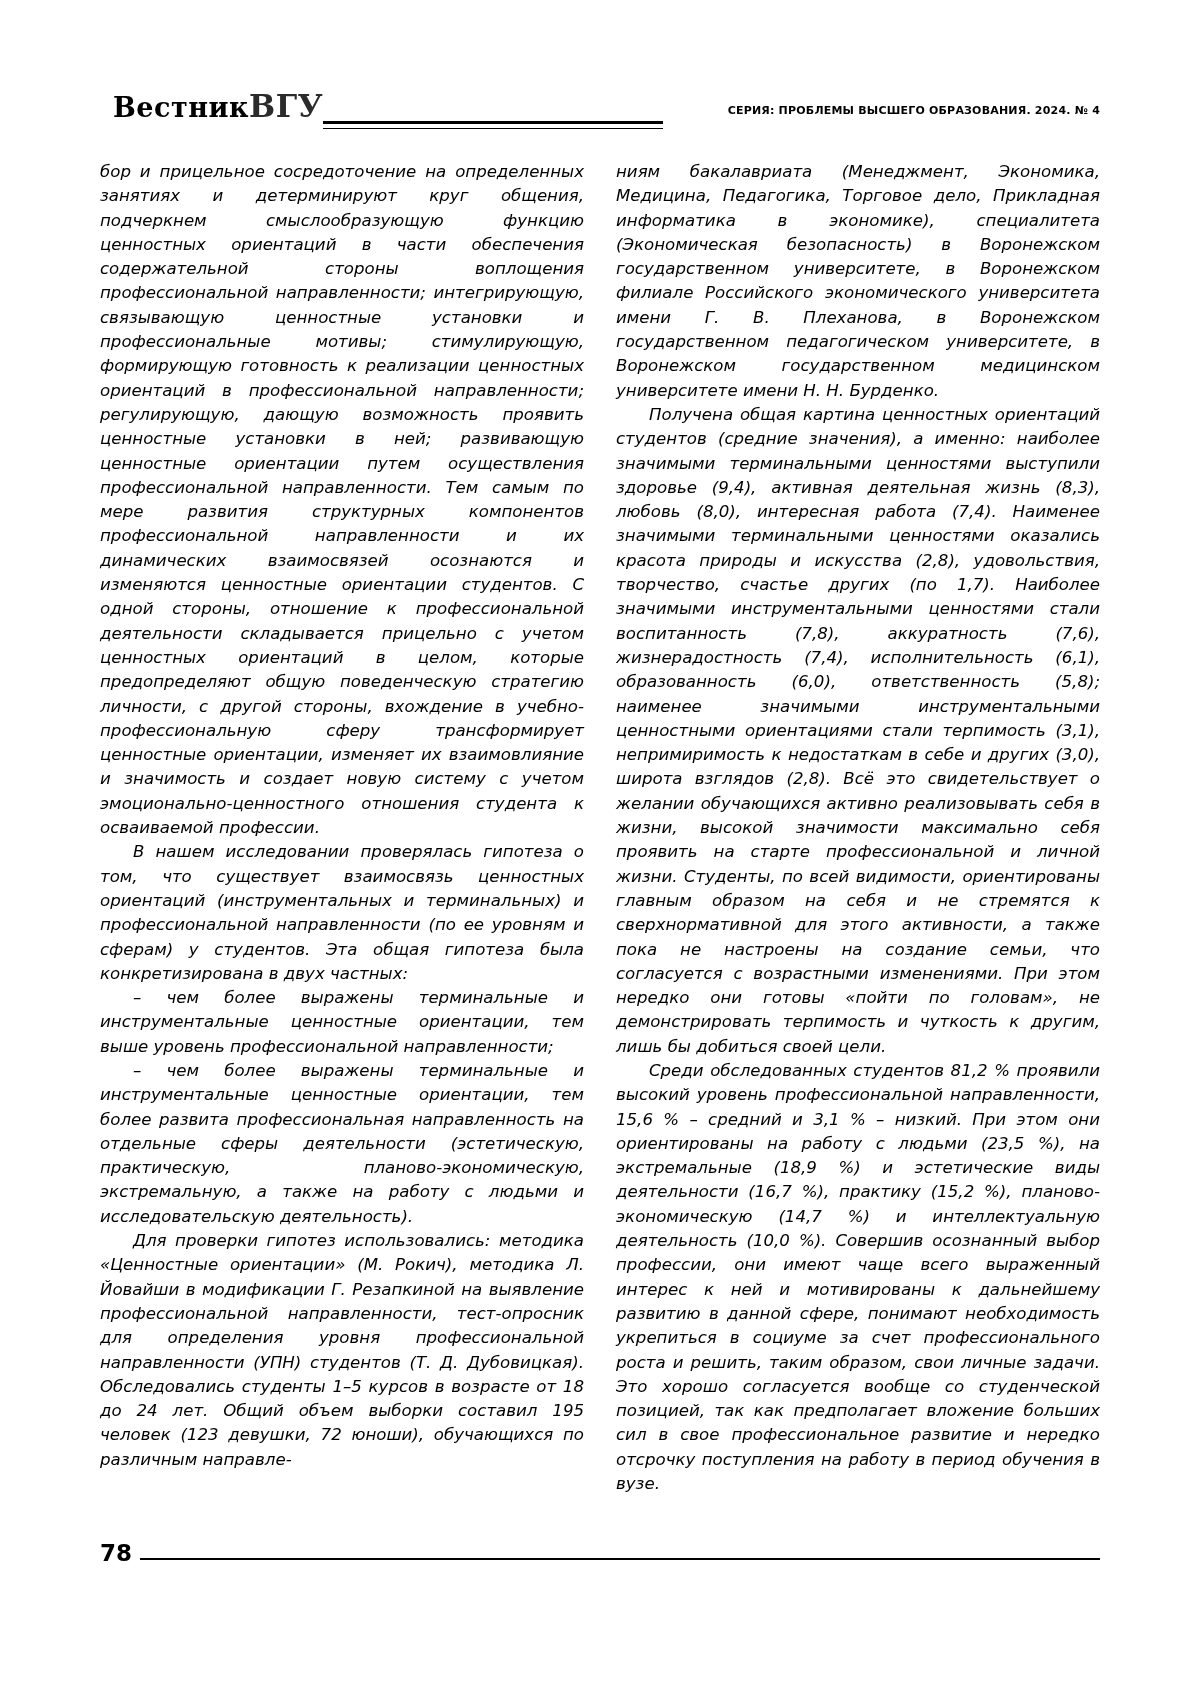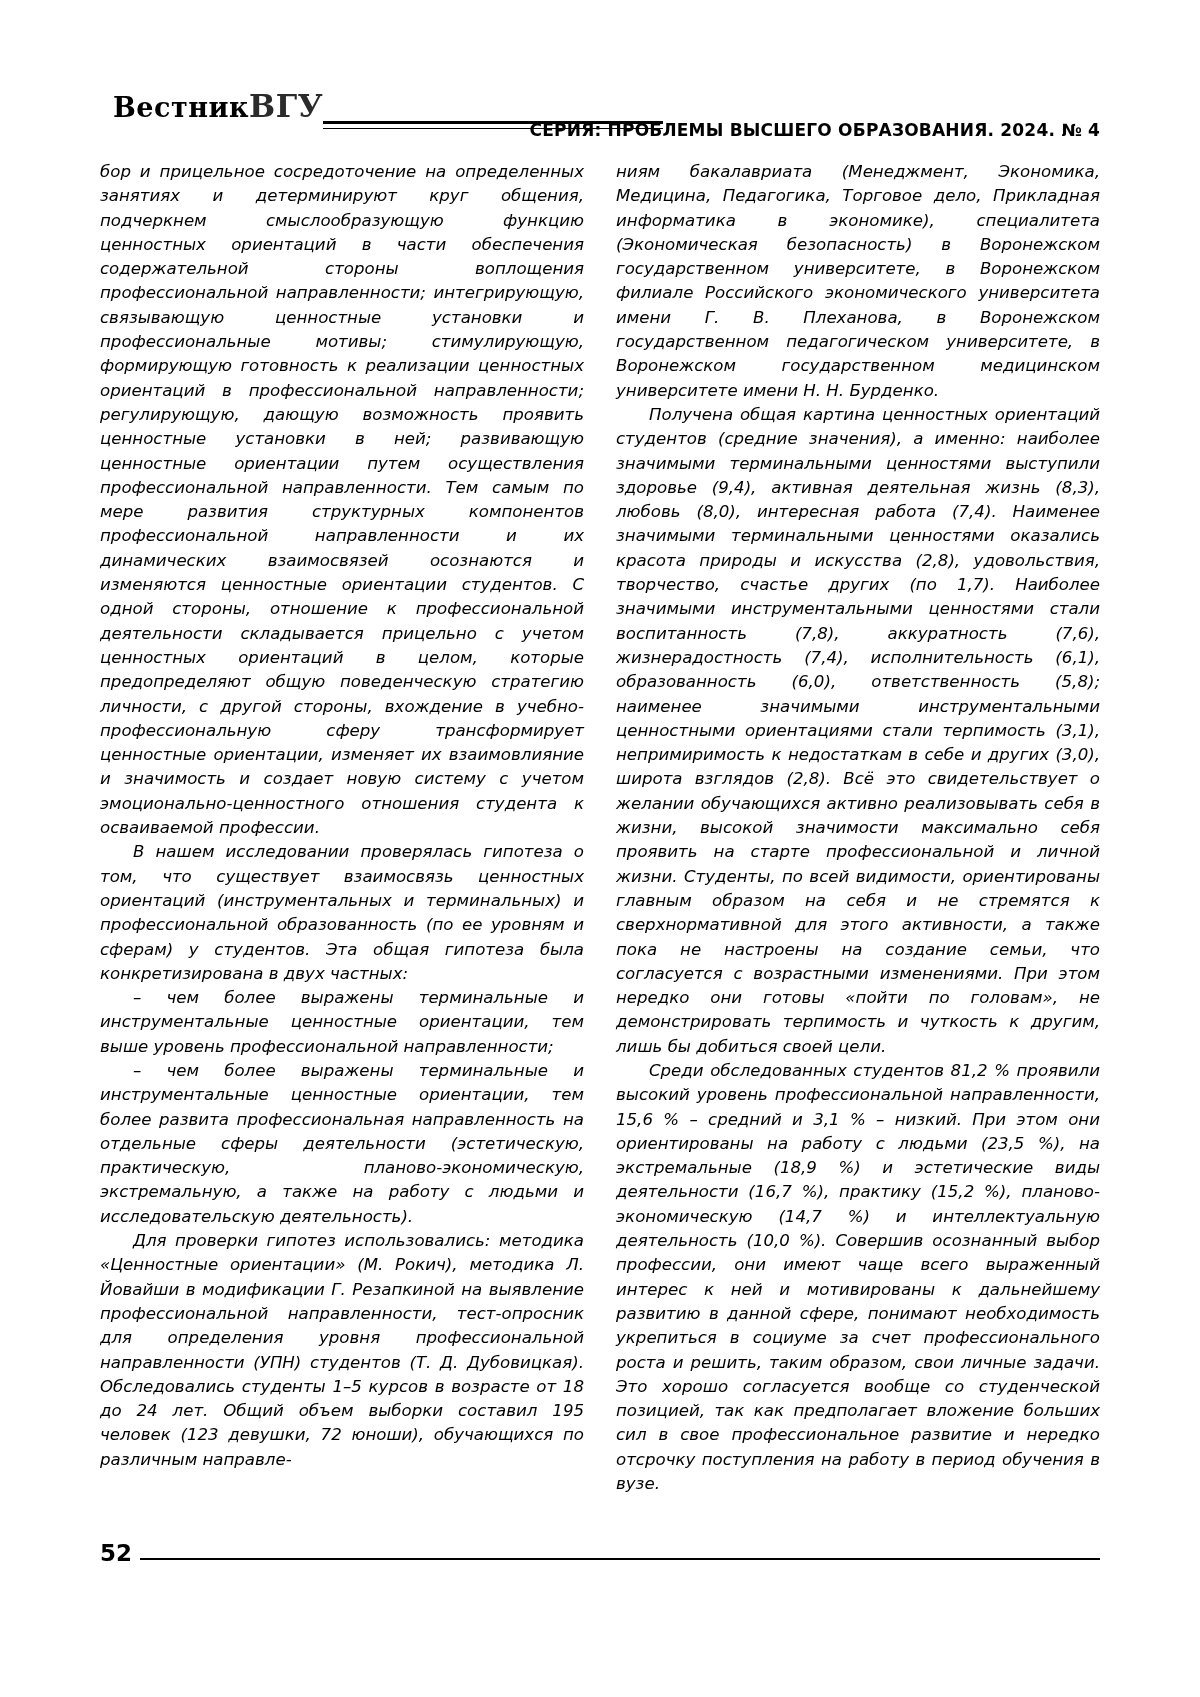--- a/index.html
+++ b/index.html
@@ -58,24 +58,24 @@
     position: absolute;
     left: 223px;
     top: 40px;
     width: 340px;
     height: 0;
     border-top: 1px solid #000;
   }
   .header-series {
     position: absolute;
     right: 0px;
-    top: 32px;
+    top: 16px;
     font-family: "DejaVu Sans", sans-serif;
     font-weight: bold;
-    font-size: 17px;
+    font-size: 11px;
     letter-spacing: 0.2px;
     white-space: nowrap;
   }
 
   
   .columns {
     position: absolute;
     left: 100px;
     top: 160px;
     width: 1000px;
@@ -132,30 +132,30 @@
       <span class="small-caps-wrap">Вестник</span><span class="header-vgu">ВГУ</span>
     </div>
     <div class="header-rule"></div>
     <div class="header-rule2"></div>
     <div class="header-series">СЕРИЯ: ПРОБЛЕМЫ ВЫСШЕГО ОБРАЗОВАНИЯ. 2024. № 4</div>
   </div>
 
   <div class="columns">
     <div class="col">
       <p>бор и прицельное сосредоточение на определенных занятиях и детерминируют круг общения, подчеркнем смыслообразующую функцию ценностных ориентаций в части обеспечения содержательной стороны воплощения профессиональной направленности; интегрирующую, связывающую ценностные установки и профессиональные мотивы; стимулирующую, формирующую готовность к реализации ценностных ориентаций в профессиональной направленности; регулирующую, дающую возможность проявить ценностные установки в ней; развивающую ценностные ориентации путем осуществления профессиональной направленности. Тем самым по мере развития структурных компонентов профессиональной направленности и их динамических взаимосвязей осознаются и изменяются ценностные ориентации студентов. С одной стороны, отношение к профессиональной деятельности складывается прицельно с учетом ценностных ориентаций в целом, которые предопределяют общую поведенческую стратегию личности, с другой стороны, вхождение в учебно-профессиональную сферу трансформирует ценностные ориентации, изменяет их взаимовлияние и значимость и создает новую систему с учетом эмоционально-ценностного отношения студента к осваиваемой профессии.</p>
-      <p class="indent">В нашем исследовании проверялась гипотеза о том, что существует взаимосвязь ценностных ориентаций (инструментальных и терминальных) и профессиональной образованность (по ее уровням и сферам) у студентов. Эта общая гипотеза была конкретизирована в двух частных:</p>
+      <p class="indent">В нашем исследовании проверялась гипотеза о том, что существует взаимосвязь ценностных ориентаций (инструментальных и терминальных) и профессиональной направленности (по ее уровням и сферам) у студентов. Эта общая гипотеза была конкретизирована в двух частных:</p>
       <p class="indent">– чем более выражены терминальные и инструментальные ценностные ориентации, тем выше уровень профессиональной направленности;</p>
       <p class="indent">– чем более выражены терминальные и инструментальные ценностные ориентации, тем более развита профессиональная направленность на отдельные сферы деятельности (эстетическую, практическую, планово-экономическую, экстремальную, а также на работу с людьми и исследовательскую деятельность).</p>
       <p class="indent">Для проверки гипотез использовались: методика «Ценностные ориентации» (М. Рокич), методика Л. Йовайши в модификации Г. Резапкиной на выявление профессиональной направленности, тест-опросник для определения уровня профессиональной направленности (УПН) студентов (Т. Д. Дубовицкая). Обследовались студенты 1–5 курсов в возрасте от 18 до 24 лет. Общий объем выборки составил 195 человек (123 девушки, 72 юноши), обучающихся по различным направле-</p>
     </div>
     <div class="col">
       <p>ниям бакалавриата (Менеджмент, Экономика, Медицина, Педагогика, Торговое дело, Прикладная информатика в экономике), специалитета (Экономическая безопасность) в Воронежском государственном университете, в Воронежском филиале Российского экономического университета имени Г. В. Плеханова, в Воронежском государственном педагогическом университете, в Воронежском государственном медицинском университете имени Н. Н. Бурденко.</p>
       <p class="indent">Получена общая картина ценностных ориентаций студентов (средние значения), а именно: наиболее значимыми терминальными ценностями выступили здоровье (9,4), активная деятельная жизнь (8,3), любовь (8,0), интересная работа (7,4). Наименее значимыми терминальными ценностями оказались красота природы и искусства (2,8), удовольствия, творчество, счастье других (по 1,7). Наиболее значимыми инструментальными ценностями стали воспитанность (7,8), аккуратность (7,6), жизнерадостность (7,4), исполнительность (6,1), образованность (6,0), ответственность (5,8); наименее значимыми инструментальными ценностными ориентациями стали терпимость (3,1), непримиримость к недостаткам в себе и других (3,0), широта взглядов (2,8). Всё это свидетельствует о желании обучающихся активно реализовывать себя в жизни, высокой значимости максимально себя проявить на старте профессиональной и личной жизни. Студенты, по всей видимости, ориентированы главным образом на себя и не стремятся к сверхнормативной для этого активности, а также пока не настроены на создание семьи, что согласуется с возрастными изменениями. При этом нередко они готовы «пойти по головам», не демонстрировать терпимость и чуткость к другим, лишь бы добиться своей цели.</p>
       <p class="indent">Среди обследованных студентов 81,2 % проявили высокий уровень профессиональной направленности, 15,6 % – средний и 3,1 % – низкий. При этом они ориентированы на работу с людьми (23,5 %), на экстремальные (18,9 %) и эстетические виды деятельности (16,7 %), практику (15,2 %), планово-экономическую (14,7 %) и интеллектуальную деятельность (10,0 %). Совершив осознанный выбор профессии, они имеют чаще всего выраженный интерес к ней и мотивированы к дальнейшему развитию в данной сфере, понимают необходимость укрепиться в социуме за счет профессионального роста и решить, таким образом, свои личные задачи. Это хорошо согласуется вообще со студенческой позицией, так как предполагает вложение больших сил в свое профессиональное развитие и нередко отсрочку поступления на работу в период обучения в вузе.</p>
     </div>
   </div>
 
   <div class="footer">
-    <div class="page-number">52</div>
+    <div class="page-number">78</div>
     <div class="footer-rule"></div>
   </div>
 
 </div>
 
 </body></html>

